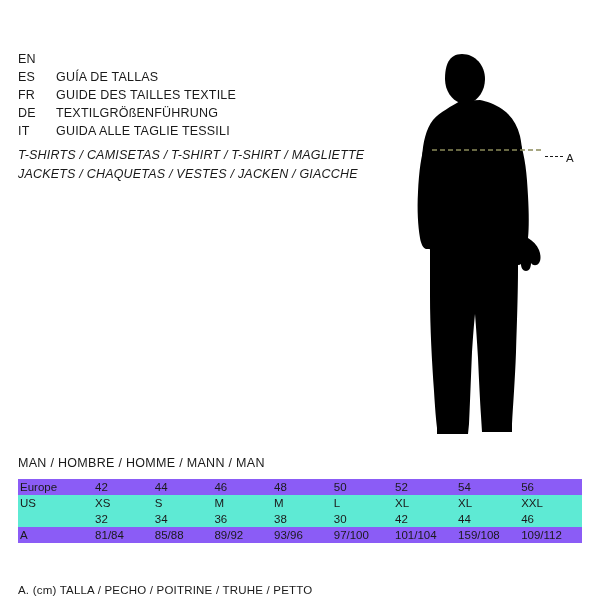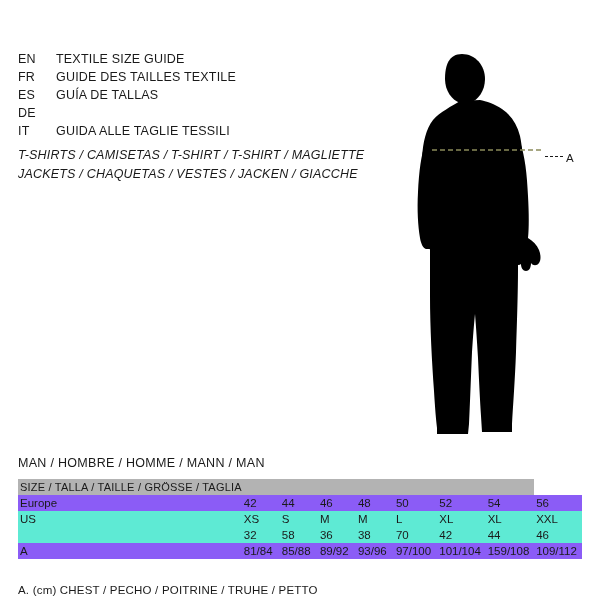--- a/index.html
+++ b/index.html
@@ -139,32 +139,32 @@
   }
 </style>
 </head>
 <body>
 
 <div class="page">
 
   <div class="lang-block">
     <div class="lang-row">
       <span class="lang-code">EN</span>
-      <span class="lang-text">TEXTILE SIZE GUIDE</span>
+    </div>
+    <div class="lang-row">
+      <span class="lang-code">ES</span>
+      <span class="lang-text">GUÍA DE TALLAS</span>
     </div>
     <div class="lang-row">
       <span class="lang-code">FR</span>
       <span class="lang-text">GUIDE DES TAILLES TEXTILE</span>
     </div>
     <div class="lang-row">
-      <span class="lang-code">ES</span>
-      <span class="lang-text">GUÍA DE TALLAS</span>
-    </div>
-    <div class="lang-row">
       <span class="lang-code">DE</span>
+      <span class="lang-text">TEXTILGRÖßENFÜHRUNG</span>
     </div>
     <div class="lang-row">
       <span class="lang-code">IT</span>
       <span class="lang-text">GUIDA ALLE TAGLIE TESSILI</span>
     </div>
   </div>
 
   <div class="garment-block">
     <div class="garment-line">T-SHIRTS / CAMISETAS / T-SHIRT / T-SHIRT / MAGLIETTE</div>
     <div class="garment-line">JACKETS / CHAQUETAS / VESTES / JACKEN / GIACCHE</div>
@@ -211,30 +211,20 @@
       <line x1="32" y1="104" x2="142" y2="104" stroke="#8a8a5a" stroke-width="1.4" stroke-dasharray="5,3"></line>
     </svg>
     <div class="callout-dashes"></div>
     <div class="callout-label">A</div>
   </div>
 
   <div class="man-label">MAN / HOMBRE / HOMME / MANN / MAN</div>
 
   <table class="size-table">
     <tbody>
-      <tr class="row-header">
-        <td class="col-label">SIZE / TALLA / TAILLE / GRÖSSE / TAGLIA</td>
-        <td class="col-val"></td>
-        <td class="col-val"></td>
-        <td class="col-val"></td>
-        <td class="col-val"></td>
-        <td class="col-val"></td>
-        <td class="col-val"></td>
-        <td class="col-val"></td>
-      </tr>
       <tr class="row-plain">
         <td class="col-label">Europe</td>
         <td class="col-val">42</td>
         <td class="col-val">44</td>
         <td class="col-val">46</td>
         <td class="col-val">48</td>
         <td class="col-val">50</td>
         <td class="col-val">52</td>
         <td class="col-val">54</td>
         <td class="col-val">56</td>
@@ -246,37 +236,37 @@
         <td class="col-val">M</td>
         <td class="col-val">M</td>
         <td class="col-val">L</td>
         <td class="col-val">XL</td>
         <td class="col-val">XL</td>
         <td class="col-val">XXL</td>
       </tr>
       <tr class="row-shade">
         <td class="col-label"></td>
         <td class="col-val">32</td>
-        <td class="col-val">58</td>
+        <td class="col-val">34</td>
         <td class="col-val">36</td>
         <td class="col-val">38</td>
-        <td class="col-val">70</td>
+        <td class="col-val">30</td>
         <td class="col-val">42</td>
         <td class="col-val">44</td>
         <td class="col-val">46</td>
       </tr>
       <tr class="row-plain">
         <td class="col-label">A</td>
         <td class="col-val">81/84</td>
         <td class="col-val">85/88</td>
         <td class="col-val">89/92</td>
         <td class="col-val">93/96</td>
         <td class="col-val">97/100</td>
         <td class="col-val">101/104</td>
         <td class="col-val">159/108</td>
         <td class="col-val">109/112</td>
       </tr>
     </tbody>
   </table>
 
-  <div class="footnote">A. (cm) CHEST / PECHO / POITRINE / TRUHE / PETTO</div>
+  <div class="footnote">A. (cm) TALLA / PECHO / POITRINE / TRUHE / PETTO</div>
 
 </div>
 
 </body></html>

